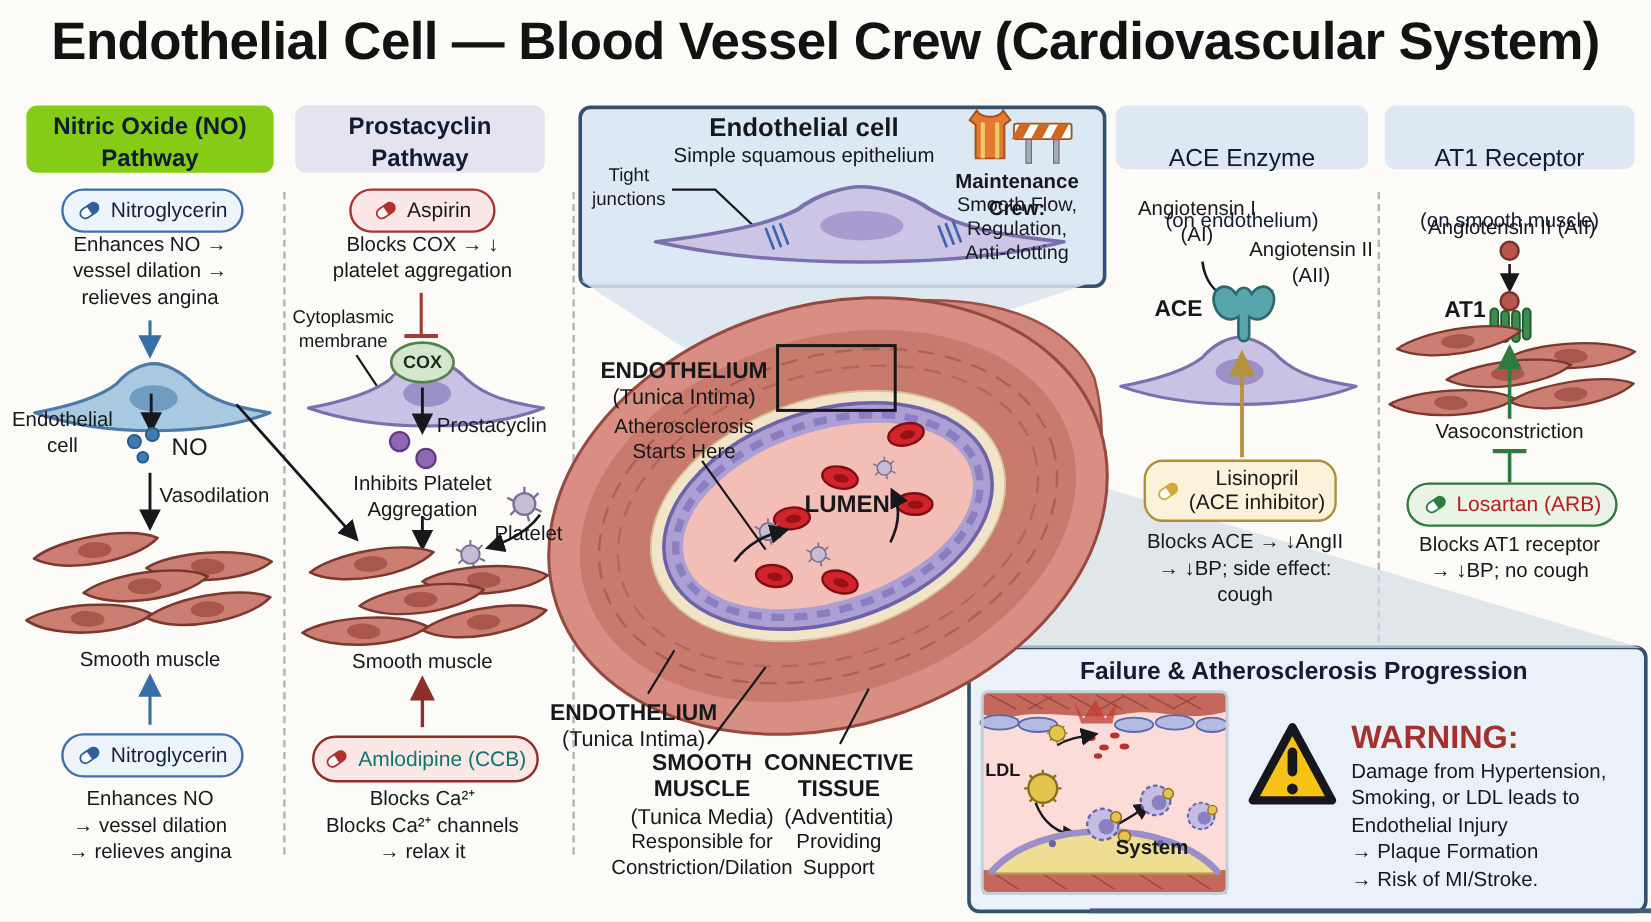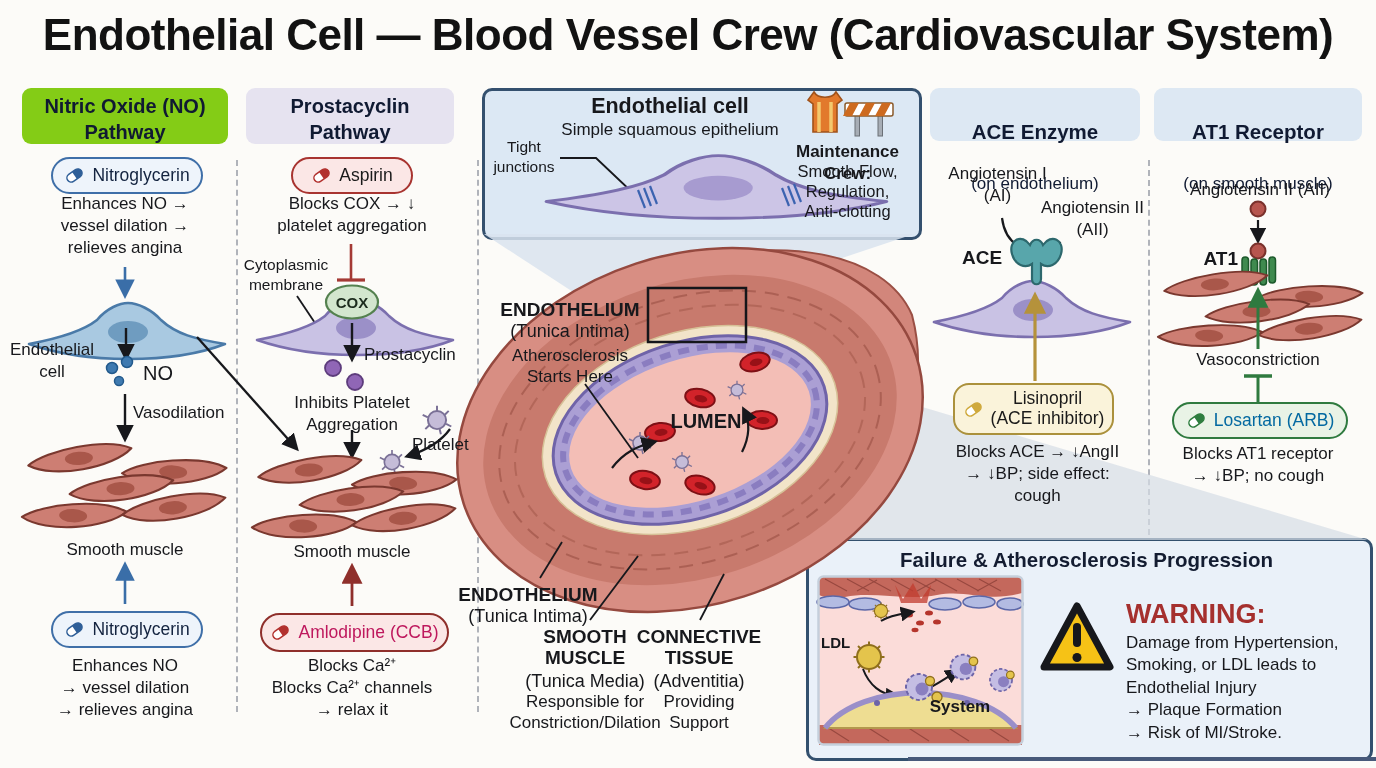--- a/index.html
+++ b/index.html
@@ -4,35 +4,35 @@
 <style>
   html,body{margin:0;padding:0;background:#e8e8e8}
   .stage{position:relative;width:1376px;height:768px;background:#fcfbf8;overflow:hidden;
          font-family:"Liberation Sans",sans-serif;color:#17181c}
   svg.overlay{position:absolute;left:0;top:0;z-index:1;pointer-events:none}
   .title{position:absolute;top:10px;left:0;width:100%;text-align:center;font-size:44px;
          font-weight:800;color:#121212;letter-spacing:-.5px;z-index:2}
   .hdr{position:absolute;border-radius:9px;text-align:center;font-weight:700;font-size:20px;
        line-height:1.3;color:#101a32;white-space:pre-line;padding-top:5px;z-index:2}
   .hdr.c1{background:#84cc16}.hdr.c2{background:#e6e3f0}.hdr.c3{background:#dde8f3}
-  .ht{display:block;font-size:20.5px;font-weight:700}
+  .ht{display:block;font-size:20.5px;font-weight:400}
   .hs{display:block;font-size:17px;font-weight:400;margin-top:1px}
   .t{position:absolute;font-size:17px;line-height:1.3;text-align:center;
      white-space:pre-line;z-index:2}
   .b{font-weight:700}
   .left{text-align:left}
   .pill{position:absolute;display:flex;align-items:center;justify-content:center;gap:7px;
         border-radius:20px;border:2.6px solid;font-weight:400;font-size:17.5px;z-index:2;
         white-space:pre-line;line-height:1.12;text-align:center}
   .pill svg{width:21px;height:21px;flex:none}
   .pill.blue{background:#eef4fb;border-color:#3f6fa8;color:#13233f}
   .pill.red{background:#fbe7e6;border-color:#a83430;color:#1a1a1a}
-  .pill.darkred{background:#fbe7e6;border-color:#8f2f2b;color:#be185d}
+  .pill.darkred{background:#fbe7e6;border-color:#8f2f2b;color:#0f766e}
   .pill.yellow{background:#faf3da;border-color:#ab913c;color:#1a1a1a}
-  .pill.green{background:#e9f3e6;border-color:#2f7a3f;color:#0369a1}
+  .pill.green{background:#e9f3e6;border-color:#2f7a3f;color:#b91c1c}
   .cap-blue{color:#2f5f98}.cap-red{color:#b2312e}.cap-yellow{color:#cfa93c}.cap-green{color:#2e7d3f}
   .dash{position:absolute;border-left:2.5px dashed #b0b3ba;width:0;z-index:0}
   .box{position:absolute;border-radius:10px;z-index:0}
   .endo-box{left:482px;top:88px;width:434px;height:146px;background:#dce8f4;border:3px solid #34506e}
   .fail-box{left:806px;top:538px;width:561px;height:217px;background:#eaf1f9;border:3px solid #33506e}
   .warn{color:#a5302e;font-weight:800;font-size:27px}
   .navline{position:absolute;left:908px;top:757px;width:468px;height:4px;background:#47597a;z-index:2}
 </style>
 </head>
 <body>

